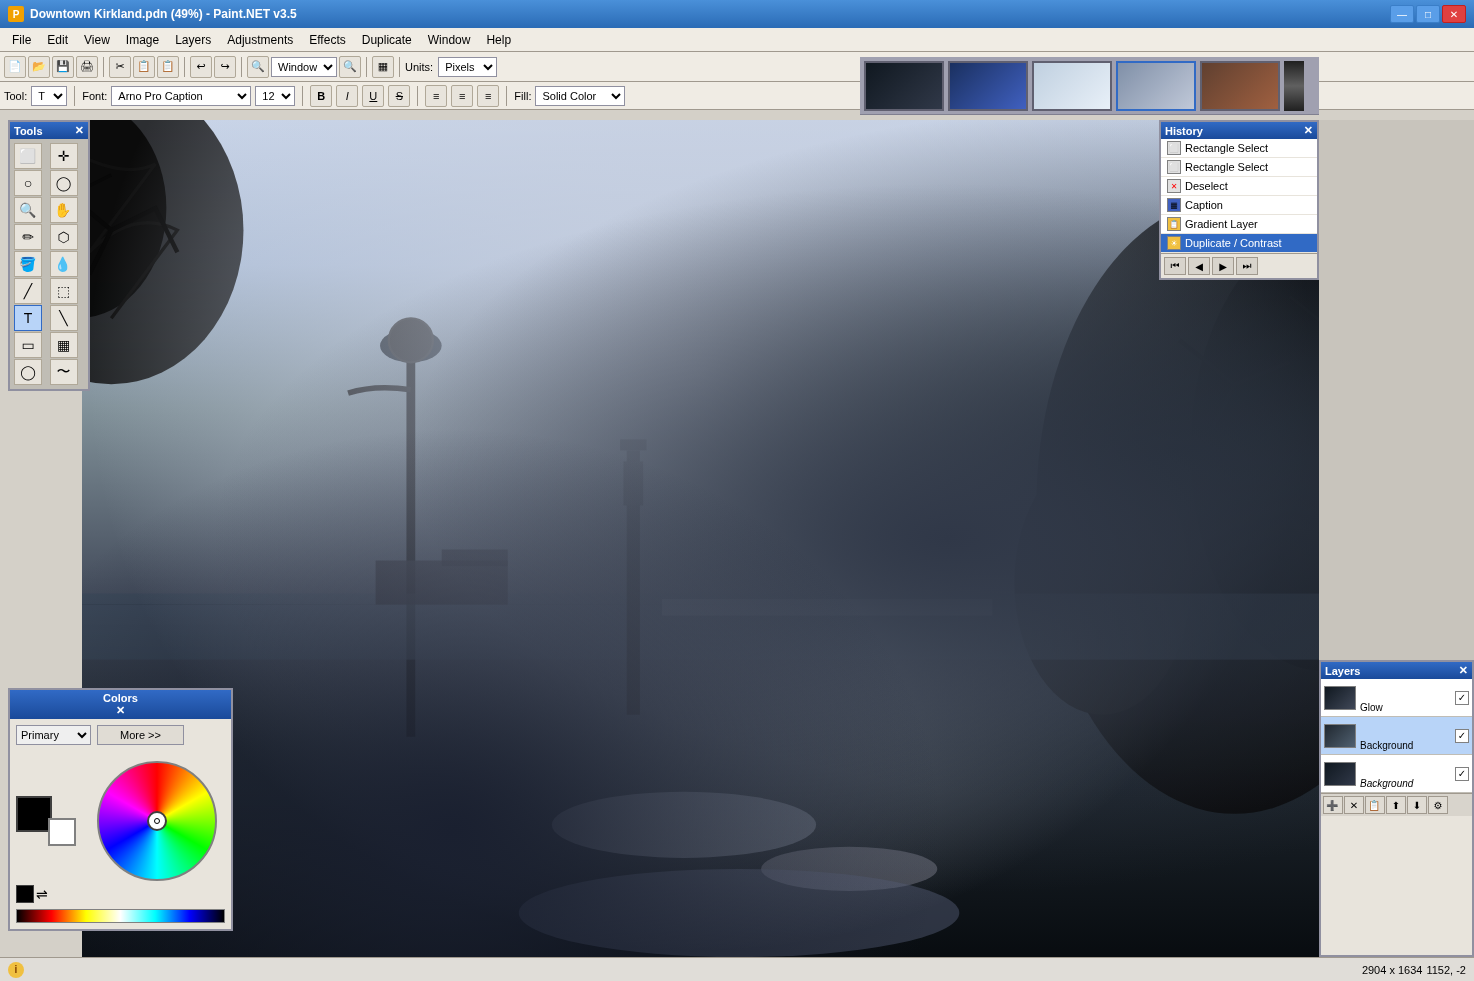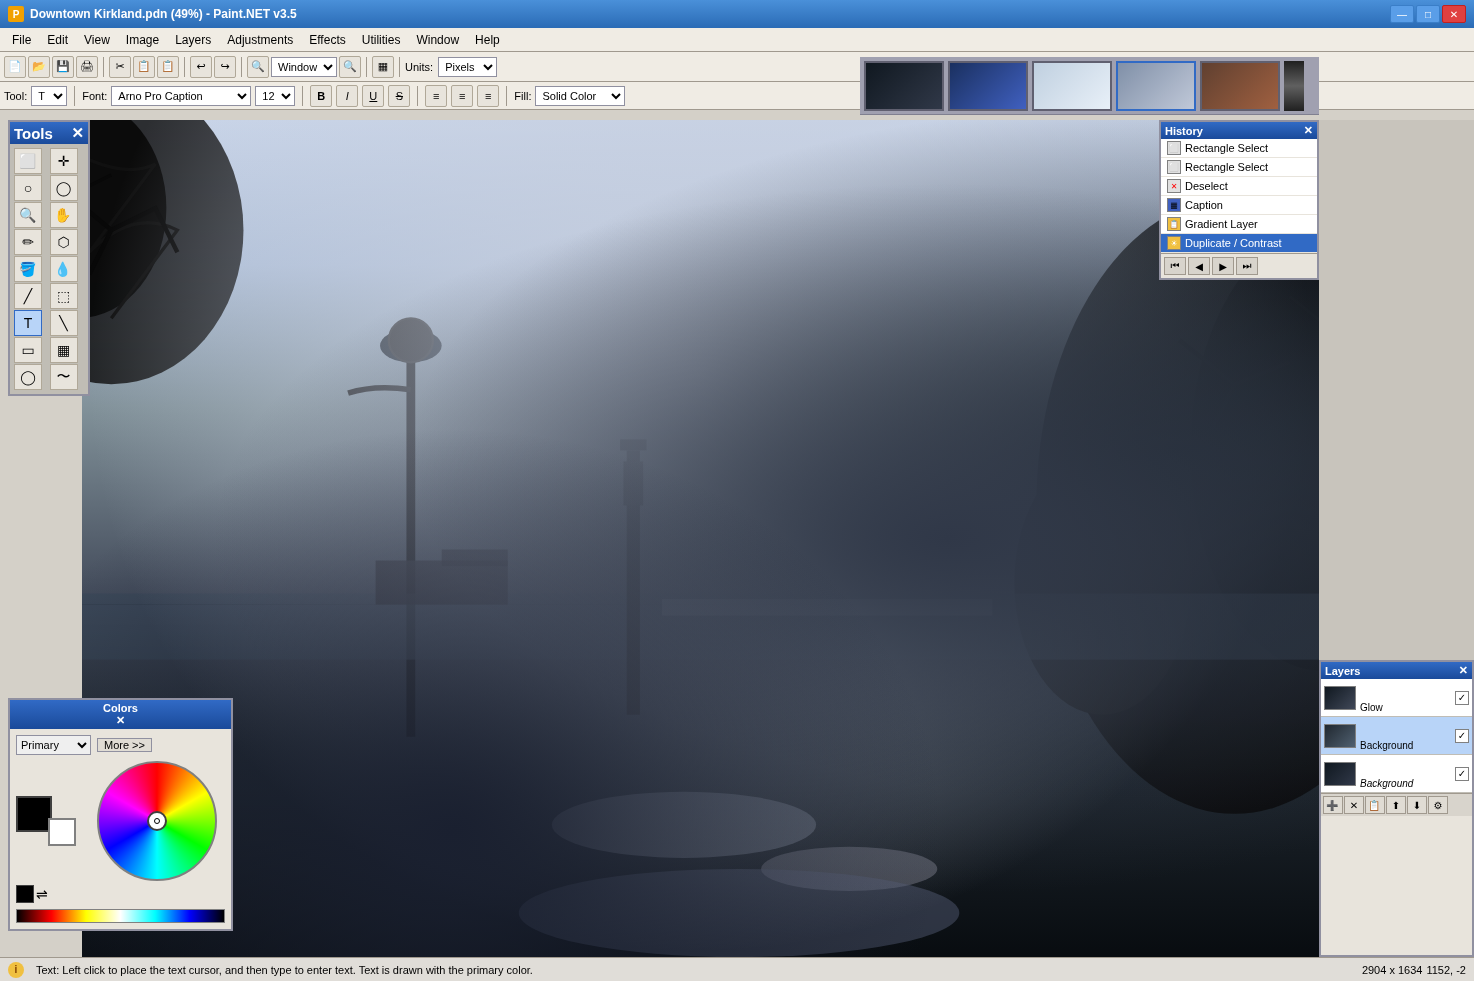--- a/index.html
+++ b/index.html
@@ -37,21 +37,21 @@
     .tb-separator { width: 1px; height: 20px; background: #a0998e; margin: 0 3px; }
     .tb-select { height: 20px; font-size: 11px; border: 1px solid #9090a0; background: white; padding: 0 2px; }
 
     
     #toolbox {
       width: 82px; background: #e8e4dc; border: 2px solid #9090a0;
       position: absolute; top: 120px; left: 8px; z-index: 10;
     }
     #toolbox-header {
       background: linear-gradient(to bottom, #316ac5, #1a4a9a);
-      color: white; padding: 2px 4px; font-size: 15px; font-weight: bold;
+      color: white; padding: 2px 4px; font-size: 11px; font-weight: bold;
       display: flex; align-items: center; justify-content: space-between;
     }
     #toolbox-grid { display: grid; grid-template-columns: 1fr 1fr; gap: 1px; padding: 4px; background: #c0bdb5; }
     .tool-btn { width: 28px; height: 26px; background: #e8e4dc; border: 1px solid #b0a898; display: flex; align-items: center; justify-content: center; cursor: pointer; font-size: 14px; }
     .tool-btn.active { background: #b8d4f8; border-color: #316ac5; }
 
     
     #canvas-container {
       position: absolute; left: 82px; top: 120px; right: 155px; bottom: 24px;
       background: #808080; overflow: hidden;
@@ -111,23 +111,23 @@
     #colors-panel {
       position: absolute; left: 8px; bottom: 50px; width: 225px; z-index: 10;
       background: #e8e4dc; border: 2px solid #9090a0;
     }
     #colors-header {
       background: linear-gradient(to bottom, #316ac5, #1a4a9a);
       color: white; padding: 2px 4px; font-size: 11px; font-weight: bold;
       display: flex; justify-content: space-between; align-items: center; flex-direction: column;
     }
     #colors-body { padding: 6px; }
-    #colors-top { display: flex; align-items: center; gap: 6px; margin-bottom: 6px; }
+    #colors-top { display: flex; align-items: center; gap: 6px; margin-bottom: 16px; }
     #primary-select { height: 20px; font-size: 11px; border: 1px solid #9090a0; }
-    #more-btn { height: 14px; padding: 0 6px; font-size: 11px; background: #e0dcd4; border: 1px solid #9090a0; cursor: pointer; }
+    #more-btn { height: 20px; padding: 0 22px; font-size: 11px; background: #e0dcd4; border: 1px solid #9090a0; cursor: pointer; }
     #color-swatches { position: relative; width: 60px; height: 50px; margin-right: 4px; }
     #primary-swatch { width: 36px; height: 36px; background: black; border: 2px solid #404040; position: absolute; top: 0; left: 0; }
     #secondary-swatch { width: 28px; height: 28px; background: white; border: 2px solid #808080; position: absolute; bottom: 0; right: 0; }
     #color-wheel { width: 120px; height: 120px; border-radius: 50%; background: conic-gradient(red, yellow, lime, cyan, blue, magenta, red); margin: 0 auto; position: relative; border: 2px solid #808080; }
     #color-wheel-center { position: absolute; top: 50%; left: 50%; transform: translate(-50%, -50%); width: 20px; height: 20px; border-radius: 50%; background: white; border: 2px solid #404040; }
     #color-dot { position: absolute; width: 6px; height: 6px; border-radius: 50%; background: white; border: 1px solid black; top: 50%; left: 55%; transform: translate(-50%, -50%); }
     #gradient-bar { height: 14px; background: linear-gradient(to right, black, red, yellow, white, cyan, blue, black); border: 1px solid #808080; margin-top: 6px; }
     #black-white { display: flex; gap: 2px; margin-top: 4px; align-items: center; }
     #black-btn { width: 18px; height: 18px; background: black; border: 1px solid #404040; }
     #arrows-btn { font-size: 14px; cursor: pointer; }
@@ -185,21 +185,21 @@
 </div>
 
 <div id="menu-bar">
   <div class="menu-item">File</div>
   <div class="menu-item">Edit</div>
   <div class="menu-item">View</div>
   <div class="menu-item">Image</div>
   <div class="menu-item">Layers</div>
   <div class="menu-item">Adjustments</div>
   <div class="menu-item">Effects</div>
-  <div class="menu-item">Utilities</div>
+  <div class="menu-item">Duplicate</div>
   <div class="menu-item">Window</div>
   <div class="menu-item">Help</div>
 </div>
 
 <div id="toolbar-1">
   <div class="tb-btn">📄</div>
   <div class="tb-btn">📂</div>
   <div class="tb-btn">💾</div>
   <div class="tb-btn">🖨</div>
   <div class="tb-separator"></div>
@@ -462,18 +462,17 @@
     <div class="layers-nav-btn">✕</div>
     <div class="layers-nav-btn">📋</div>
     <div class="layers-nav-btn">⬆</div>
     <div class="layers-nav-btn">⬇</div>
     <div class="layers-nav-btn">⚙</div>
   </div>
 </div>
 
 <div id="status-bar">
   <div class="status-icon">i</div>
-  <span class="status-text">Text: Left click to place the text cursor, and then type to enter text. Text is drawn with the primary color.</span>
   <div class="status-right">
     <span>2904 x 1634</span>
     <span>1152, -2</span>
   </div>
 </div>
 
 </body></html>

